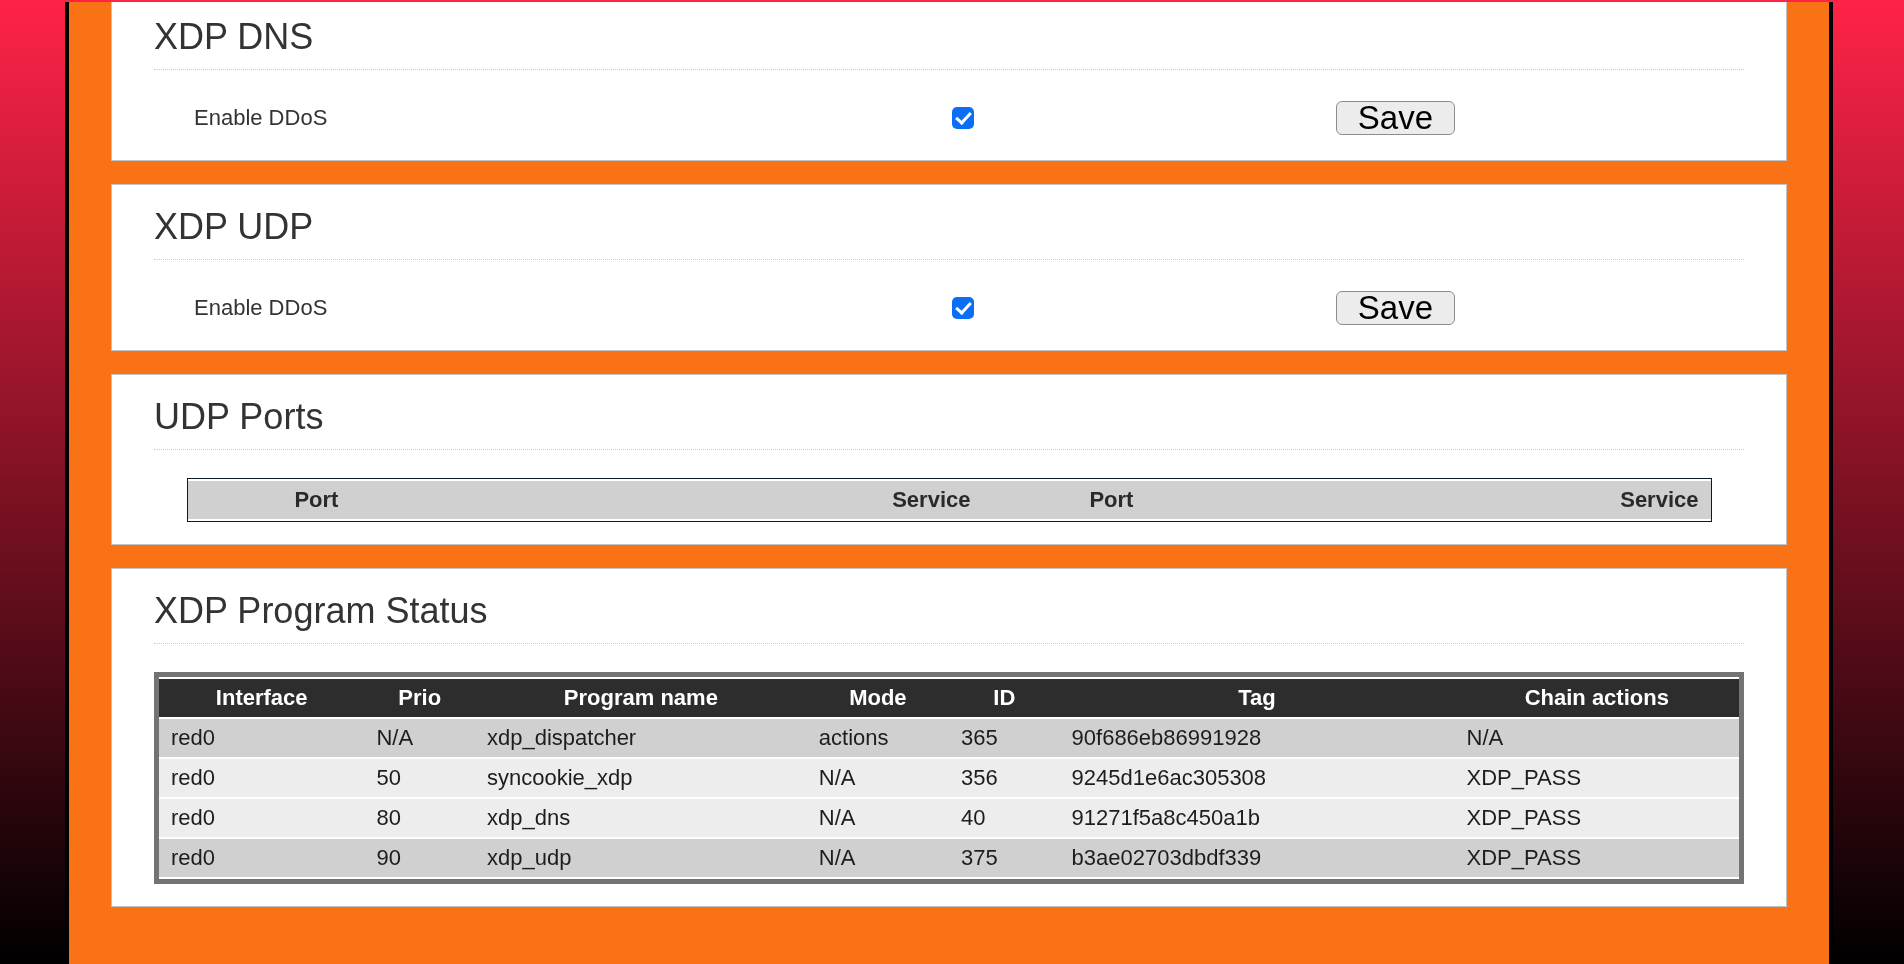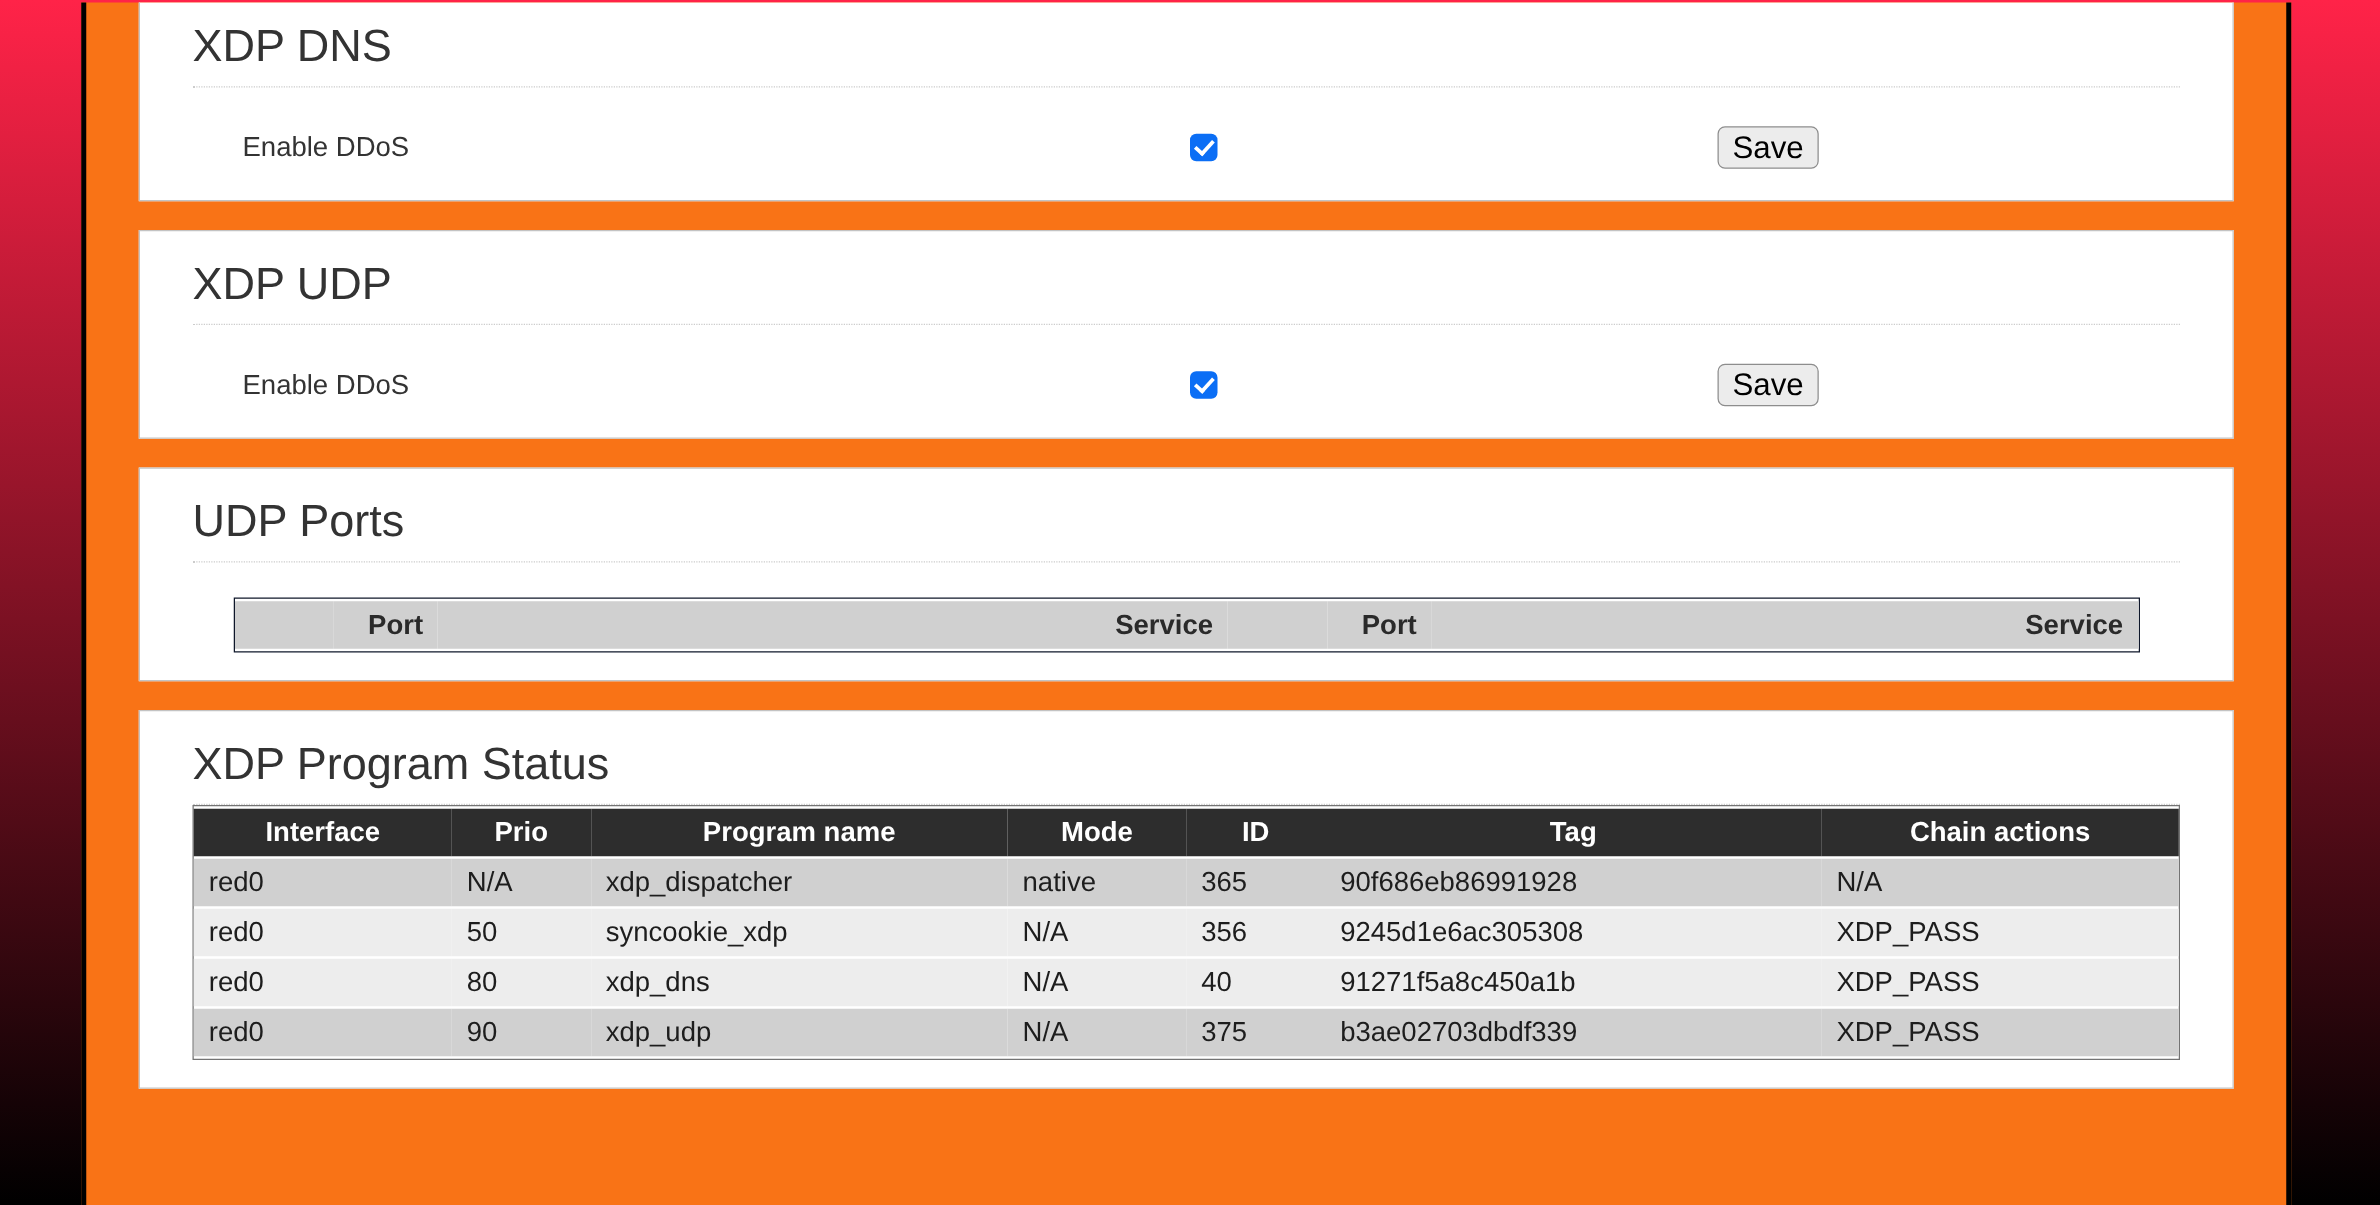--- a/index.html
+++ b/index.html
@@ -28,24 +28,24 @@
   }
   .divider { border-bottom:1px dotted #cccccc; height:0; }
   .card-body { margin-top:28px; }
 
   
   .cfg-row { position:relative; height:40px; display:flex; align-items:center; }
   .cfg-label { margin-left:40px; font-size:22px; color:#333; }
   .cfg-row .checkbox { position:absolute; left:798px; top:50%; transform:translateY(-50%); }
   .save-btn {
     position:absolute; right:289px; top:50%; transform:translateY(-50%);
-    height:34px; padding:0 11px;
+    height:34px; padding:0 21px;
     background:#ececec; border:1.5px solid #8d8d8d; border-radius:6px;
     font-family:"Liberation Sans", sans-serif;
-    font-size:25px; color:#000; line-height:30px;
+    font-size:33px; color:#000; line-height:30px;
     cursor:pointer;
   }
 
   
   .checkbox {
     display:inline-block; width:22px; height:22px; border-radius:5px;
     position:relative; vertical-align:middle;
   }
   .checkbox.checked { background:#0b6ef5; }
   .checkbox.checked::after {
@@ -71,22 +71,22 @@
     border:1px solid #0f172a;
   }
   .udp-table thead tr { background:#d0d0d0; }
   .udp-table th { font-weight:bold; color:#2a2a2a; }
   .udp-table th.col-port, .udp-table td.col-port { text-align:right; }
   .udp-table th.col-service, .udp-table td.col-service { text-align:right; }
   .udp-table td.col-cb { text-align:center; padding:4px 0 3px; }
 
   
   .status-table {
-    width:100%; 
-    border:1px solid #737373;
+    width:100%; margin-top:28px;
+    border:5px solid #737373;
   }
   .status-table thead tr { background:#2d2d2d; }
   .status-table th { color:#ffffff; font-weight:bold; text-align:center; }
   .status-table td { text-align:left; }
 </style>
 </head>
 <body>
 
 <div class="page-frame">
   <div class="content">
@@ -164,21 +164,21 @@
               <th>ID</th>
               <th>Tag</th>
               <th>Chain actions</th>
             </tr>
           </thead>
         <tbody>
             <tr class="shade-dark">
               <td>red0</td>
               <td>N/A</td>
               <td>xdp_dispatcher</td>
-              <td>native</td>
+              <td>actions</td>
               <td>365</td>
               <td>90f686eb86991928</td>
               <td>N/A</td>
             </tr>
             <tr class="shade-light">
               <td>red0</td>
               <td>50</td>
               <td>syncookie_xdp</td>
               <td>N/A</td>
               <td>356</td>

